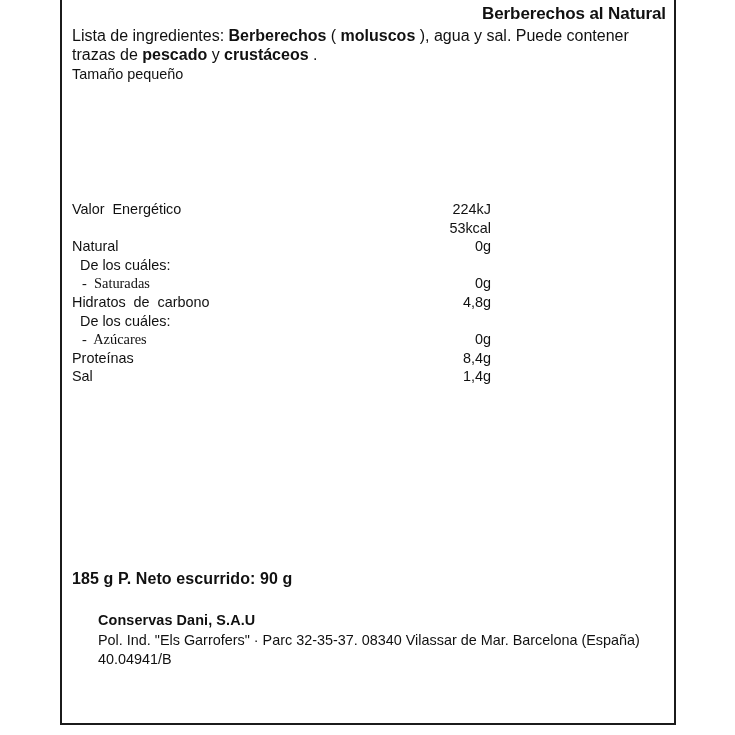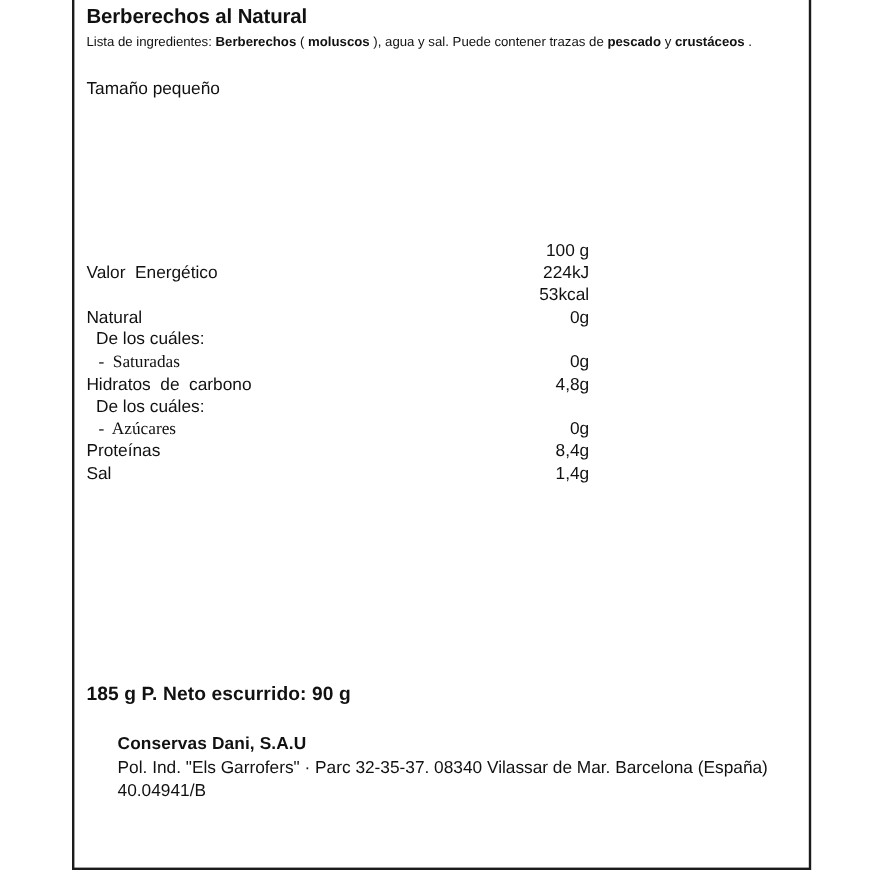--- a/index.html
+++ b/index.html
@@ -33,24 +33,25 @@
     top: 6px;
     right: 8px;
   }
 
   .title {
     font-size: 17px;
     font-weight: bold;
     letter-spacing: -0.1px;
     margin: 0 0 2px 0;
     line-height: 20px;
+    text-align: right;
   }
 
   .ingredients {
-    font-size: 11px;
+    font-size: 16px;
     line-height: 19px;
     margin: 0;
     width: 585px;
   }
   .ingredients b { font-weight: bold; }
 
   .size-note {
     font-size: 14.4px;
     line-height: 19px;
     margin: 0;
@@ -131,24 +132,20 @@
 
     <h1 class="title">Berberechos al Natural</h1>
 
     <p class="ingredients"><span>Lista de ingredientes: </span><b>Berberechos</b><span> ( </span><b>moluscos</b><span> )</span><span>, agua y sal. Puede contener trazas de </span><b>pescado</b><span> y </span><b>crustáceos</b><span> .</span></p>
   </div>
 
   <p class="size-note">Tamaño pequeño</p>
 
   <table class="nutri">
     <tbody>
-      <tr class="hdr">
-        <td class="lab"></td>
-        <td class="val">100 g</td>
-      </tr>
     <tr>
           <td class="lab">Valor  Energético</td>
           <td class="val">224kJ</td>
         </tr>
         <tr>
           <td class="lab"></td>
           <td class="val">53kcal</td>
         </tr>
         <tr>
           <td class="lab">Natural</td>

